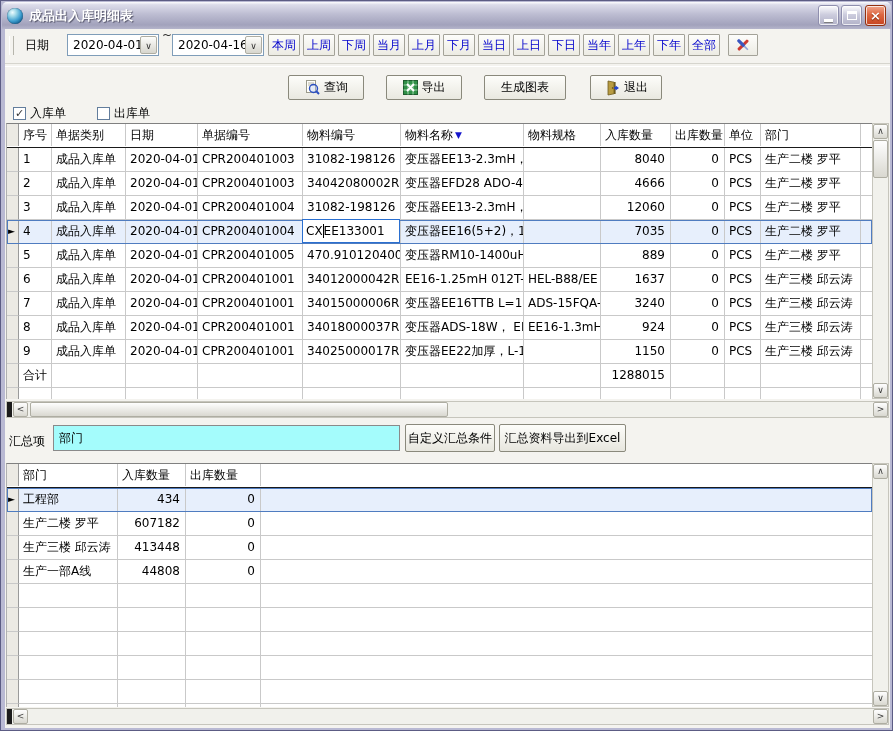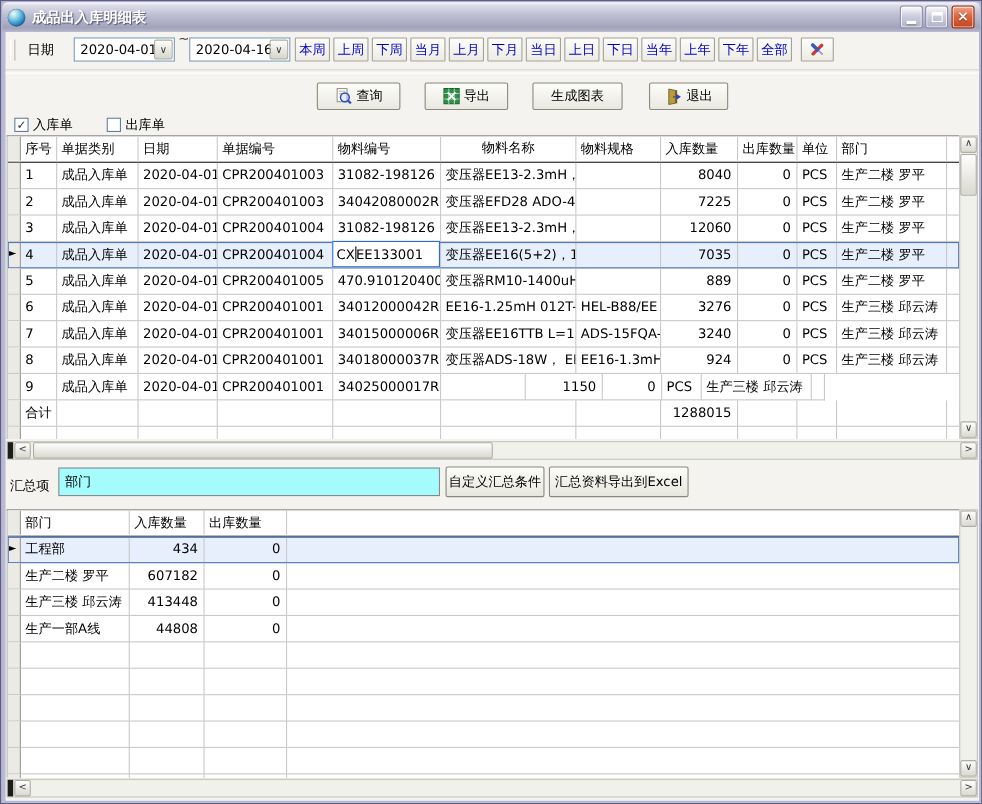--- a/index.html
+++ b/index.html
@@ -208,21 +208,21 @@
           </div>
           <div class="gcell" style="width: 72px;">
             <div style="display: inline;">日期</div>
           </div>
           <div class="gcell" style="width: 105px;">
             <div style="display: inline;">单据编号</div>
           </div>
           <div class="gcell" style="width: 98px;">
             <div style="display: inline;">物料编号</div>
           </div>
-          <div class="gcell" style="width: 123px; flex-direction: column;">
+          <div class="gcell" style="width: 123px;">
             <div style="display: inline;">物料名称</div>
             <div class="sort">▼</div>
           </div>
           <div class="gcell" style="width: 77px;">
             <div style="display: inline;">物料规格</div>
           </div>
           <div class="gcell" style="width: 70px;">
             <div style="display: inline;">入库数量</div>
           </div>
           <div class="gcell" style="width: 54px;">
@@ -254,21 +254,21 @@
           </div>
           <div class="grow">
             <div class="gcell ind" style="width: 12px;"></div>
             <div class="gcell" style="width: 33px;">2</div>
             <div class="gcell" style="width: 74px;">成品入库单</div>
             <div class="gcell" style="width: 72px;">2020-04-01</div>
             <div class="gcell" style="width: 105px;">CPR200401003</div>
             <div class="gcell" style="width: 98px;">34042080002R</div>
             <div class="gcell" style="width: 123px;">变压器EFD28 ADO-42</div>
             <div class="gcell" style="width: 77px;"></div>
-            <div class="gcell num" style="width: 70px;">7225</div>
+            <div class="gcell num" style="width: 70px;">4666</div>
             <div class="gcell num" style="width: 54px;">0</div>
             <div class="gcell" style="width: 36px;">PCS</div>
             <div class="gcell" style="width: 100px;">生产二楼 罗平</div>
             <div class="gcell" style="width: 12px;"></div>
           </div>
           <div class="grow">
             <div class="gcell ind" style="width: 12px;"></div>
             <div class="gcell" style="width: 33px;">3</div>
             <div class="gcell" style="width: 74px;">成品入库单</div>
             <div class="gcell" style="width: 72px;">2020-04-01</div>
@@ -322,21 +322,21 @@
           </div>
           <div class="grow">
             <div class="gcell ind" style="width: 12px;"></div>
             <div class="gcell" style="width: 33px;">6</div>
             <div class="gcell" style="width: 74px;">成品入库单</div>
             <div class="gcell" style="width: 72px;">2020-04-01</div>
             <div class="gcell" style="width: 105px;">CPR200401001</div>
             <div class="gcell" style="width: 98px;">34012000042R6</div>
             <div class="gcell" style="width: 123px;">EE16-1.25mH 012T-6</div>
             <div class="gcell" style="width: 77px;">HEL-B88/EE</div>
-            <div class="gcell num" style="width: 70px;">3276</div>
+            <div class="gcell num" style="width: 70px;">1637</div>
             <div class="gcell num" style="width: 54px;">0</div>
             <div class="gcell" style="width: 36px;">PCS</div>
             <div class="gcell" style="width: 100px;">生产三楼 邱云涛</div>
             <div class="gcell" style="width: 12px;"></div>
           </div>
           <div class="grow">
             <div class="gcell ind" style="width: 12px;"></div>
             <div class="gcell" style="width: 33px;">7</div>
             <div class="gcell" style="width: 74px;">成品入库单</div>
             <div class="gcell" style="width: 72px;">2020-04-01</div>
@@ -365,20 +365,21 @@
             <div class="gcell" style="width: 100px;">生产三楼 邱云涛</div>
             <div class="gcell" style="width: 12px;"></div>
           </div>
           <div class="grow">
             <div class="gcell ind" style="width: 12px;"></div>
             <div class="gcell" style="width: 33px;">9</div>
             <div class="gcell" style="width: 74px;">成品入库单</div>
             <div class="gcell" style="width: 72px;">2020-04-01</div>
             <div class="gcell" style="width: 105px;">CPR200401001</div>
             <div class="gcell" style="width: 98px;">34025000017R</div>
+            <div class="gcell" style="width: 123px;">变压器EE22加厚，L-1</div>
             <div class="gcell" style="width: 77px;"></div>
             <div class="gcell num" style="width: 70px;">1150</div>
             <div class="gcell num" style="width: 54px;">0</div>
             <div class="gcell" style="width: 36px;">PCS</div>
             <div class="gcell" style="width: 100px;">生产三楼 邱云涛</div>
             <div class="gcell" style="width: 12px;"></div>
           </div>
           <div class="grow">
             <div class="gcell ind" style="width: 12px;"></div>
             <div class="gcell" style="width: 33px;">合计</div>

